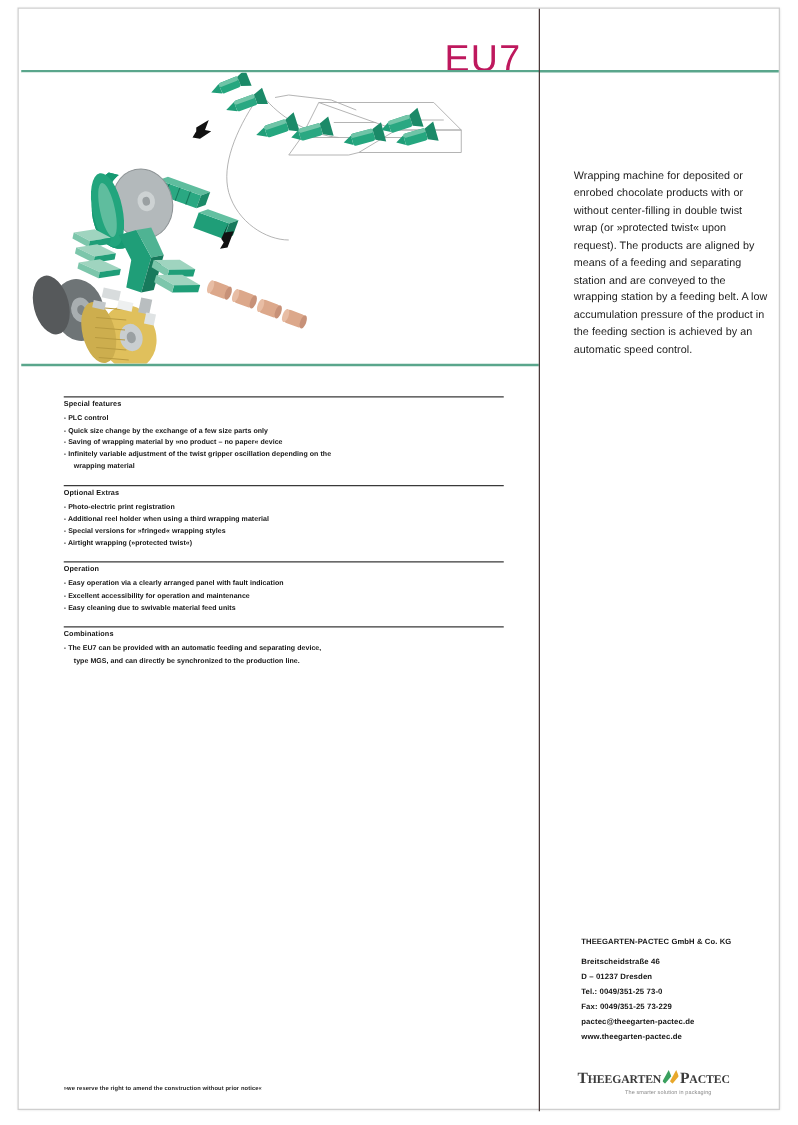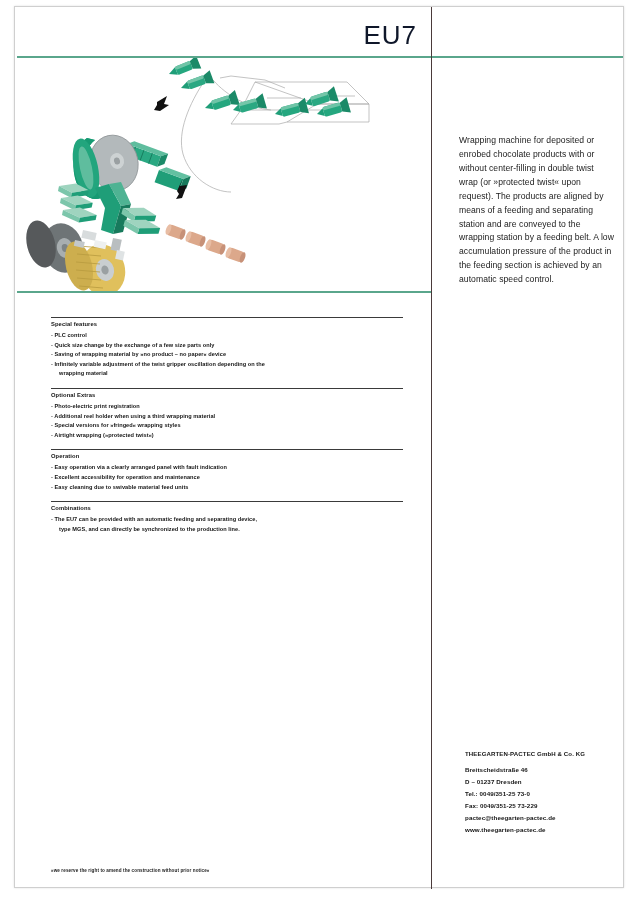--- a/index.html
+++ b/index.html
@@ -47,24 +47,24 @@
 
   
   .header {
     position: absolute;
     left: 0; top: 0;
     width: 416px; height: 49px;
   }
   .model-title {
     position: absolute;
     right: 14px;
-    top: 13px;
-    font-size: 26px;
+    top: 24px;
+    font-size: 30px;
     letter-spacing: 1px;
-    color: #0f172a;
+    color: #be185d;
     font-family: "Liberation Sans", sans-serif;
     font-weight: 400;
   }
 
   
   .illo-panel {
     position: absolute;
     left: 2px;
     top: 51px;
     width: 414px;
@@ -445,16 +445,23 @@
     <div class="contact">
       <div class="company">THEEGARTEN-PACTEC GmbH &amp; Co. KG</div>
       <div>Breitscheidstraße 46</div>
       <div>D – 01237 Dresden</div>
       <div>Tel.: 0049/351-25 73-0</div>
       <div>Fax: 0049/351-25 73-229</div>
       <div>pactec@theegarten-pactec.de</div>
       <div>www.theegarten-pactec.de</div>
     </div>
 
+    <div class="logo">
+      <div class="logo-word"><span>T</span><span class="small">HEEGARTEN</span><span class="logo-mark"><svg width="13" height="11" viewBox="0 0 13 11">
+              <polygon points="0,9 5,0 7,5 2,11" fill="#3aa05f"></polygon>
+              <polygon points="6,9 11,0 13,5 8,11" fill="#e8a82c"></polygon>
+            </svg></span><span>P</span><span class="small">ACTEC</span></div>
+      <div class="logo-tagline">The smarter solution in packaging</div>
+    </div>
 
   </div>
 
 </div>
 
 </body></html>

